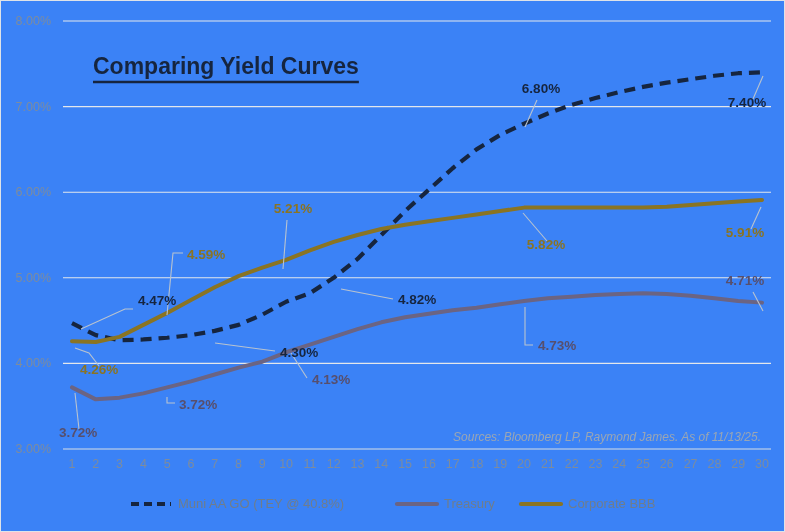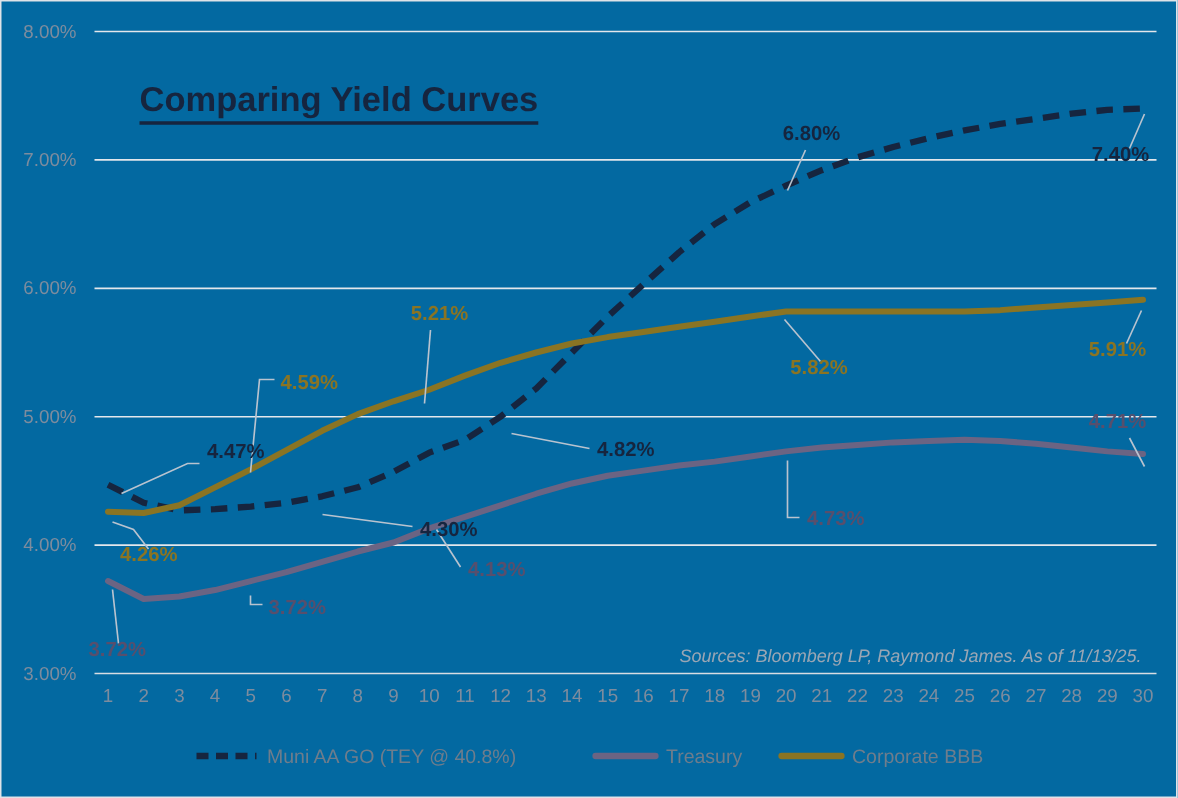--- a/index.html
+++ b/index.html
@@ -4,21 +4,21 @@
 <style>
   html, body {
     margin: 0;
     padding: 0;
     background: #ffffff;
   }
   #page {
     position: relative;
     width: 785px;
     height: 532px;
-    background: #0369a1;
+    background: #3b82f6;
     border: 1px solid #dfe3e8;
     box-sizing: border-box;
     font-family: "Liberation Sans", sans-serif;
     overflow: hidden;
   }
   #chart-svg {
     position: absolute;
     left: 0;
     top: 0;
     width: 785px;

